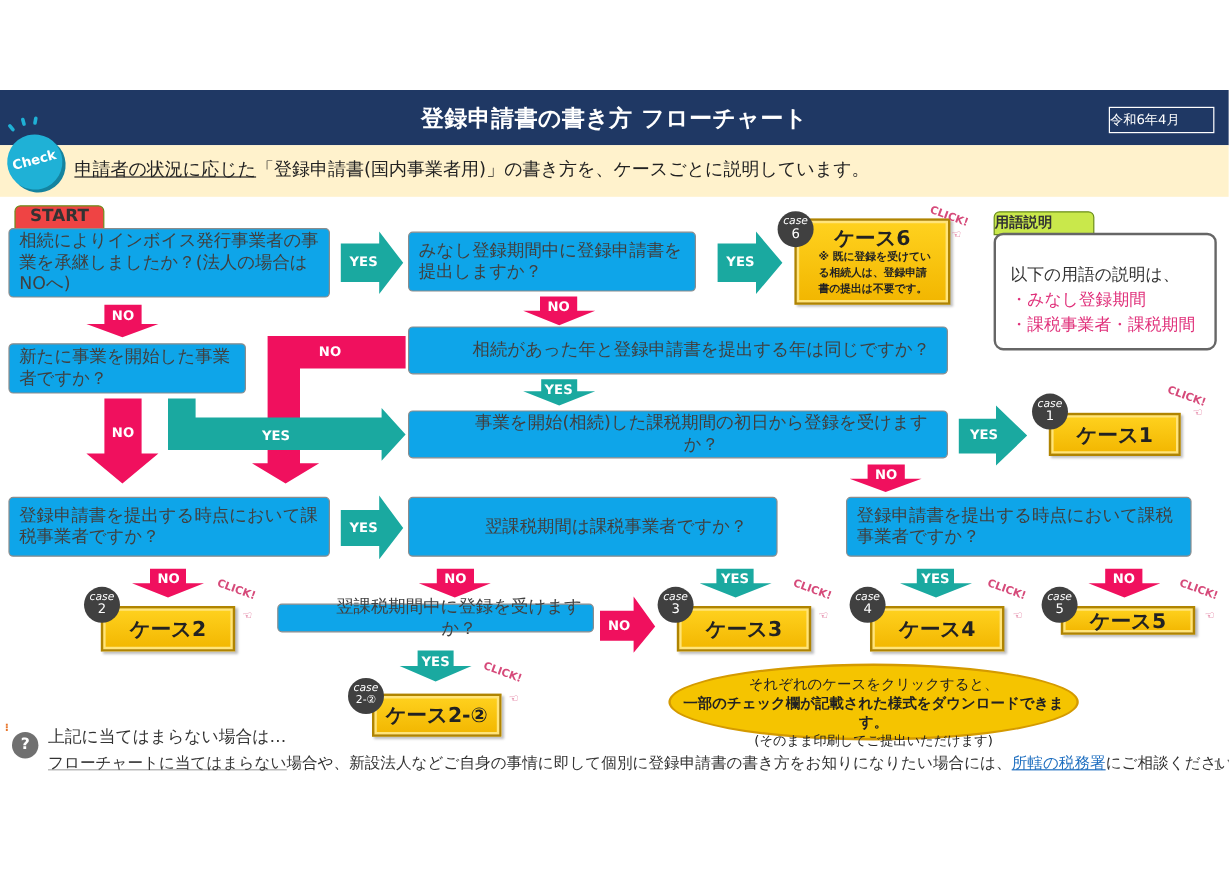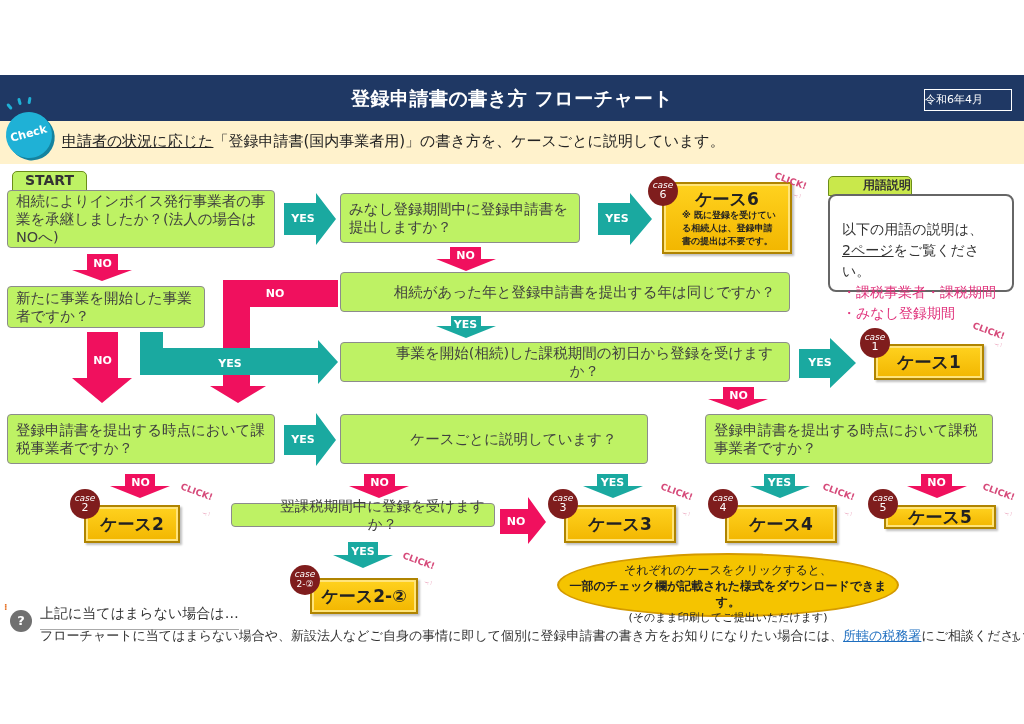--- a/index.html
+++ b/index.html
@@ -8,47 +8,47 @@
   .abs { position: absolute; }
   .header { left: 0; top: 75px; width: 1024px; height: 46px; background: #1f3864; }
   .header-title { left: 0; top: 86px; width: 1024px; text-align: center; color: #fff; font-size: 19px; font-weight: bold; letter-spacing: 0.5px; }
   .date-badge { left: 924px; top: 89px; width: 88px; height: 22px; border: 1.5px solid #fff; color: #fff; font-size: 11px; text-align: left; line-height: 19px; }
   .subbar { left: 0; top: 121px; width: 1024px; height: 43px; background: #fff2cc; }
   .subtitle { left: 62px; top: 132px; font-size: 15px; color: #222; white-space: nowrap; }
   .subtitle u { text-decoration: underline; }
   .check { left: 6px; top: 112px; width: 46px; height: 46px; border-radius: 50%; background: #1fb1d6; color: #fff; font-size: 11px; font-weight: bold; text-align: center; line-height: 44px; transform: rotate(-15deg); box-shadow: 2px 3px 0 #14839f; }
   .check-ray { background: #1fb1d6; width: 3px; height: 7px; border-radius: 2px; }
 
-  .qbox { background: #bef264; border: 1.5px solid #8c8c8c; border-radius: 4px; font-size: 14.5px; color: #404040; line-height: 18px; padding: 3px 8px; }
+  .qbox { background: #0ea5e9; border: 1.5px solid #8c8c8c; border-radius: 4px; font-size: 14.5px; color: #404040; line-height: 18px; padding: 3px 8px; }
   .qbox.center { display: flex; align-items: center; justify-content: center; text-align: center; padding-left: 47px; }
   .qbox.left { display: flex; align-items: center; }
 
-  .start { left: 12px; top: 171px; width: 75px; height: 20px; background: #bef264; border: 1.5px solid #6b8d1a; border-radius: 5px 5px 0 0; font-weight: bold; font-size: 14px; color: #333; text-align: center; line-height: 17px; }
+  .start { left: 12px; top: 171px; width: 75px; height: 20px; background: #ef4444; border: 1.5px solid #6b8d1a; border-radius: 5px 5px 0 0; font-weight: bold; font-size: 14px; color: #333; text-align: center; line-height: 17px; }
 
   .arrow-label { color: #fff; font-size: 11px; font-weight: bold; text-align: center; }
   svg.arrow { position: absolute; overflow: visible; }
 
   .case { background: linear-gradient(#ffd21f, #f2b600); border: 2px solid #b08400; box-shadow: inset 0 0 0 2px #ffe47a, 2px 2px 2px rgba(0,0,0,0.25); color: #222; font-weight: bold; font-size: 17px; display: flex; align-items: center; justify-content: center; cursor: pointer; }
-  .case-badge { width: 30px; height: 30px; border-radius: 50%; background: #7f1d1d; color: #fff; font-size: 9px; text-align: center; line-height: 10px; padding-top: 4px; font-style: italic; }
+  .case-badge { width: 30px; height: 30px; border-radius: 50%; background: #404040; color: #fff; font-size: 9px; text-align: center; line-height: 10px; padding-top: 4px; font-style: italic; }
   .case-badge b { font-style: normal; font-weight: normal; font-size: 11px; display: block; }
   .click { color: #d64a7a; font-size: 9px; font-weight: bold; transform: rotate(20deg); }
   .hand { color: #d64a7a; font-size: 9px; }
   .spark { color: #e8762c; font-size: 9px; font-weight: bold; }
 
-  .glossary-tag { left: 828px; top: 176px; width: 84px; height: 20px; background: #c9e84b; border: 1.5px solid #6b8d1a; border-radius: 5px 5px 0 0; font-weight: bold; font-size: 12px; text-align: right; line-height: 17px; color: #333; }
+  .glossary-tag { left: 828px; top: 176px; width: 84px; height: 20px; background: #c9e84b; border: 1.5px solid #6b8d1a; border-radius: 5px 5px 0 0; font-weight: bold; font-size: 12px; text-align: left; line-height: 17px; color: #333; }
   .glossary { left: 828px; top: 194px; width: 186px; height: 98px; border: 2px solid #666; border-radius: 8px; background: #fff; padding: 23px 12px; font-size: 14px; line-height: 21px; color: #333; }
   .glossary .pink { color: #e0307a; }
   .glossary u { text-decoration: underline; }
 
   .ellipse { left: 557px; top: 553px; width: 342px; height: 64px; border-radius: 50%; background: #f5c400; border: 2px solid #d49a00; text-align: center; font-size: 12px; line-height: 16px; color: #222; padding-top: 7px; }
   .ellipse .b { font-weight: bold; }
   .ellipse .s { font-size: 11px; }
 
   .q-icon { left: 10px; top: 610px; width: 22px; height: 22px; border-radius: 50%; background: #707070; color: #fff; font-weight: bold; font-size: 13px; text-align: center; line-height: 22px; }
-  .note-title { left: 40px; top: 605px; font-size: 14px; color: #333; border-bottom: 1.5px solid #aaa; padding-bottom: 6px; }
+  .note-title { left: 40px; top: 605px; font-size: 14px; color: #333; border-bottom: 1.5px solid #aaa; padding-bottom: 18px; }
   .note-body { left: 40px; top: 627px; font-size: 13px; color: #333; white-space: nowrap; }
   .note-body a { color: #1f6fc0; text-decoration: underline; }
   .page-num { left: 1011px; top: 632px; font-size: 11px; color: #777; }
 </style>
 </head>
 <body>
 
 <div class="abs header"></div>
 <div class="abs header-title">登録申請書の書き方 フローチャート</div>
 <div class="abs date-badge">令和6年4月</div>
@@ -118,40 +118,40 @@
 <div class="abs arrow-label" style="left:500px;top:515px;width:32px;">NO</div>
 <div class="abs arrow-label" style="left:348px;top:545px;width:30px;">YES</div>
 
 <div class="abs start">START</div>
 <div class="abs qbox left" style="left:7px;top:190px;width:268px;height:58px;">相続によりインボイス発行事業者の事業を承継しましたか？(法人の場合はNOへ)</div>
 <div class="abs qbox left" style="left:340px;top:193px;width:240px;height:50px;">みなし登録期間中に登録申請書を提出しますか？</div>
 <div class="abs qbox left" style="left:7px;top:286px;width:198px;height:42px;">新たに事業を開始した事業者ですか？</div>
 <div class="abs qbox center" style="left:340px;top:272px;width:450px;height:40px;">相続があった年と登録申請書を提出する年は同じですか？</div>
 <div class="abs qbox center" style="left:340px;top:342px;width:450px;height:40px;">事業を開始(相続)した課税期間の初日から登録を受けますか？</div>
 <div class="abs qbox left" style="left:7px;top:414px;width:268px;height:50px;">登録申請書を提出する時点において課税事業者ですか？</div>
-<div class="abs qbox center" style="left:340px;top:414px;width:308px;height:50px;">ケースごとに説明しています？</div>
+<div class="abs qbox center" style="left:340px;top:414px;width:308px;height:50px;">翌課税期間は課税事業者ですか？</div>
 <div class="abs qbox left" style="left:705px;top:414px;width:288px;height:50px;">登録申請書を提出する時点において課税事業者ですか？</div>
 <div class="abs qbox center" style="left:231px;top:503px;width:264px;height:24px;">翌課税期間中に登録を受けますか？</div>
 
 <div class="abs case" style="left:662px;top:182px;width:130px;height:72px;flex-direction:column;line-height:13px;">
   <span style="font-size:17px;line-height:20px;">ケース6</span>
   <span style="font-size:9px;font-weight:bold;padding:0 10px 0 18px;text-align:left;">※ 既に登録を受けている相続人は、登録申請書の提出は不要です。</span>
 </div>
 <div class="abs case-badge" style="left:648px;top:176px;"><span>case</span><b>6</b></div>
 <div class="abs click" style="left:774px;top:176px;">CLICK!</div>
 <div class="abs hand" style="left:793px;top:191px;">☜</div>
 
 <div class="abs case" style="left:874px;top:344px;width:110px;height:36px;">
     <span>ケース1</span>
   </div>
 <div class="abs case-badge" style="left:860px;top:328px;"><span>case</span><b>1</b></div>
 <div class="abs click" style="left:972px;top:326px;">CLICK!</div>
 <div class="abs hand" style="left:994px;top:340px;">☜</div>
 
-<div class="abs case" style="left:84px;top:505px;width:96px;height:38px;">
+<div class="abs case" style="left:84px;top:505px;width:112px;height:38px;">
     <span>ケース2</span>
   </div>
 <div class="abs case-badge" style="left:70px;top:489px;"><span>case</span><b>2</b></div>
 <div class="abs click" style="left:180px;top:487px;">CLICK!</div>
 <div class="abs hand" style="left:202px;top:509px;">☜</div>
 
 <div class="abs case" style="left:310px;top:578px;width:108px;height:36px;">
     <span>ケース2-②</span>
   </div>
 <div class="abs case-badge" style="left:290px;top:565px;"><span>case</span><b style="font-size:9px;">2-②</b></div>
@@ -175,23 +175,22 @@
 <div class="abs case" style="left:884px;top:505px;width:112px;height:24px;">
     <span>ケース5</span>
   </div>
 <div class="abs case-badge" style="left:868px;top:489px;"><span>case</span><b>5</b></div>
 <div class="abs click" style="left:982px;top:487px;">CLICK!</div>
 <div class="abs hand" style="left:1004px;top:509px;">☜</div>
 
 <div class="abs glossary-tag">用語説明</div>
 <div class="abs glossary">
   <div>以下の用語の説明は、</div>
-  <div><u>2ページ</u><span>をご覧ください。</span></div>
+  <div class="pink">・みなし登録期間</div>
   <div class="pink">・課税事業者・課税期間</div>
-  <div class="pink">・みなし登録期間</div>
 </div>
 
 <div class="abs ellipse">
   <div>それぞれのケースをクリックすると、</div>
   <div class="b">一部のチェック欄が記載された様式をダウンロードできます。</div>
   <div class="s">(そのまま印刷してご提出いただけます)</div>
 </div>
 
 <div class="abs spark" style="left:4px;top:602px;">⁝</div>
 <div class="abs q-icon">?</div>

